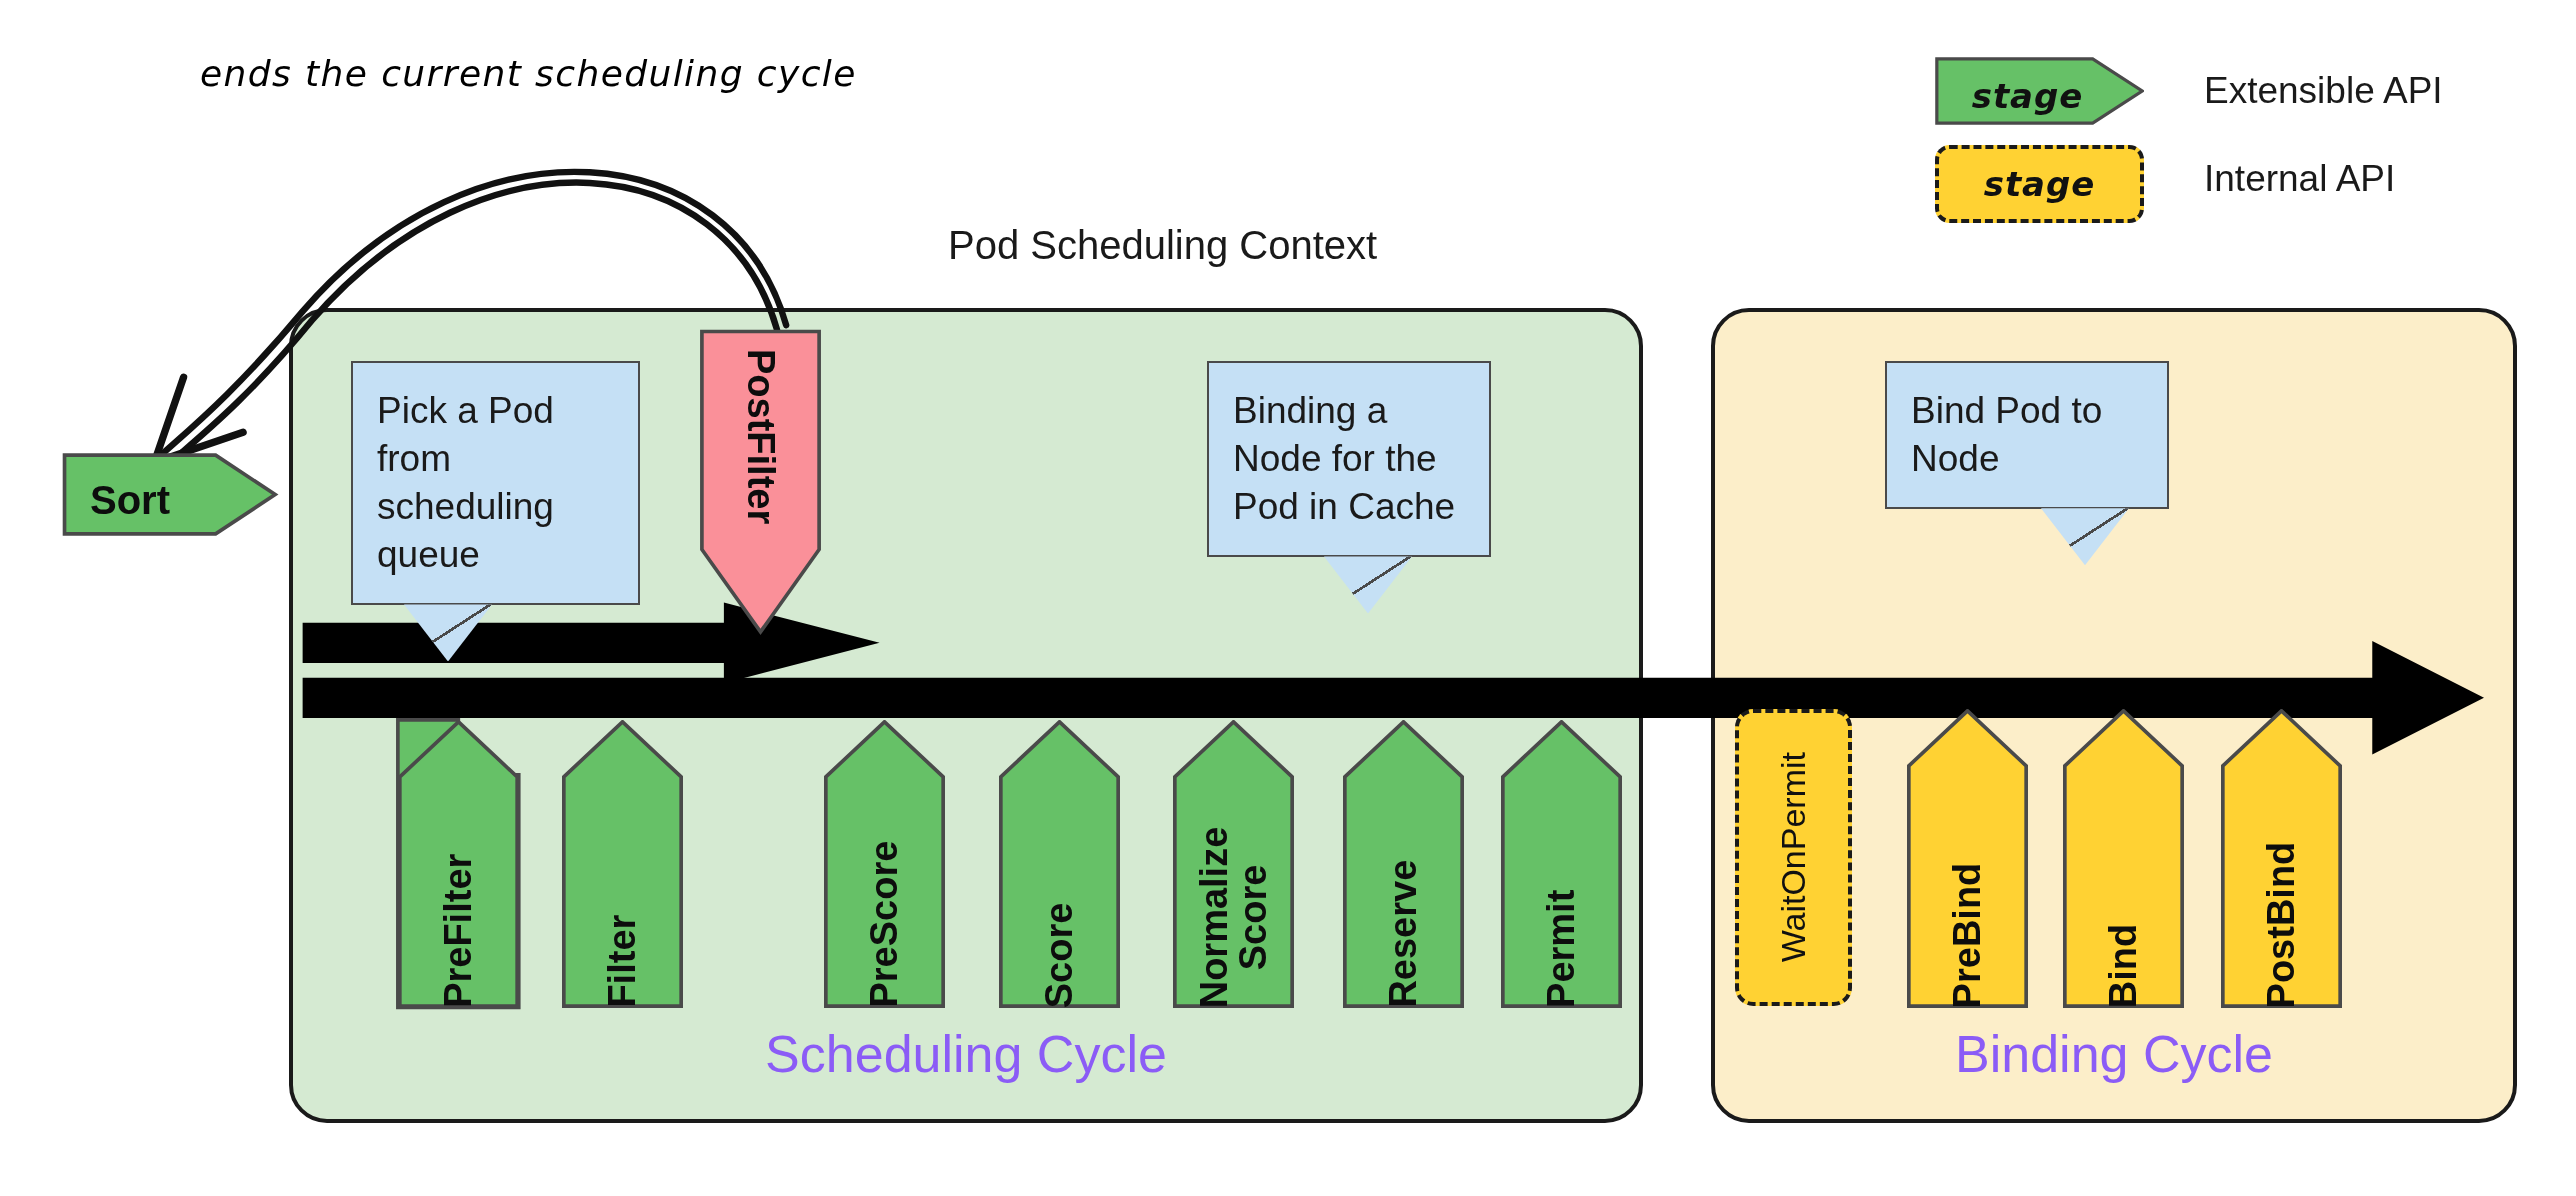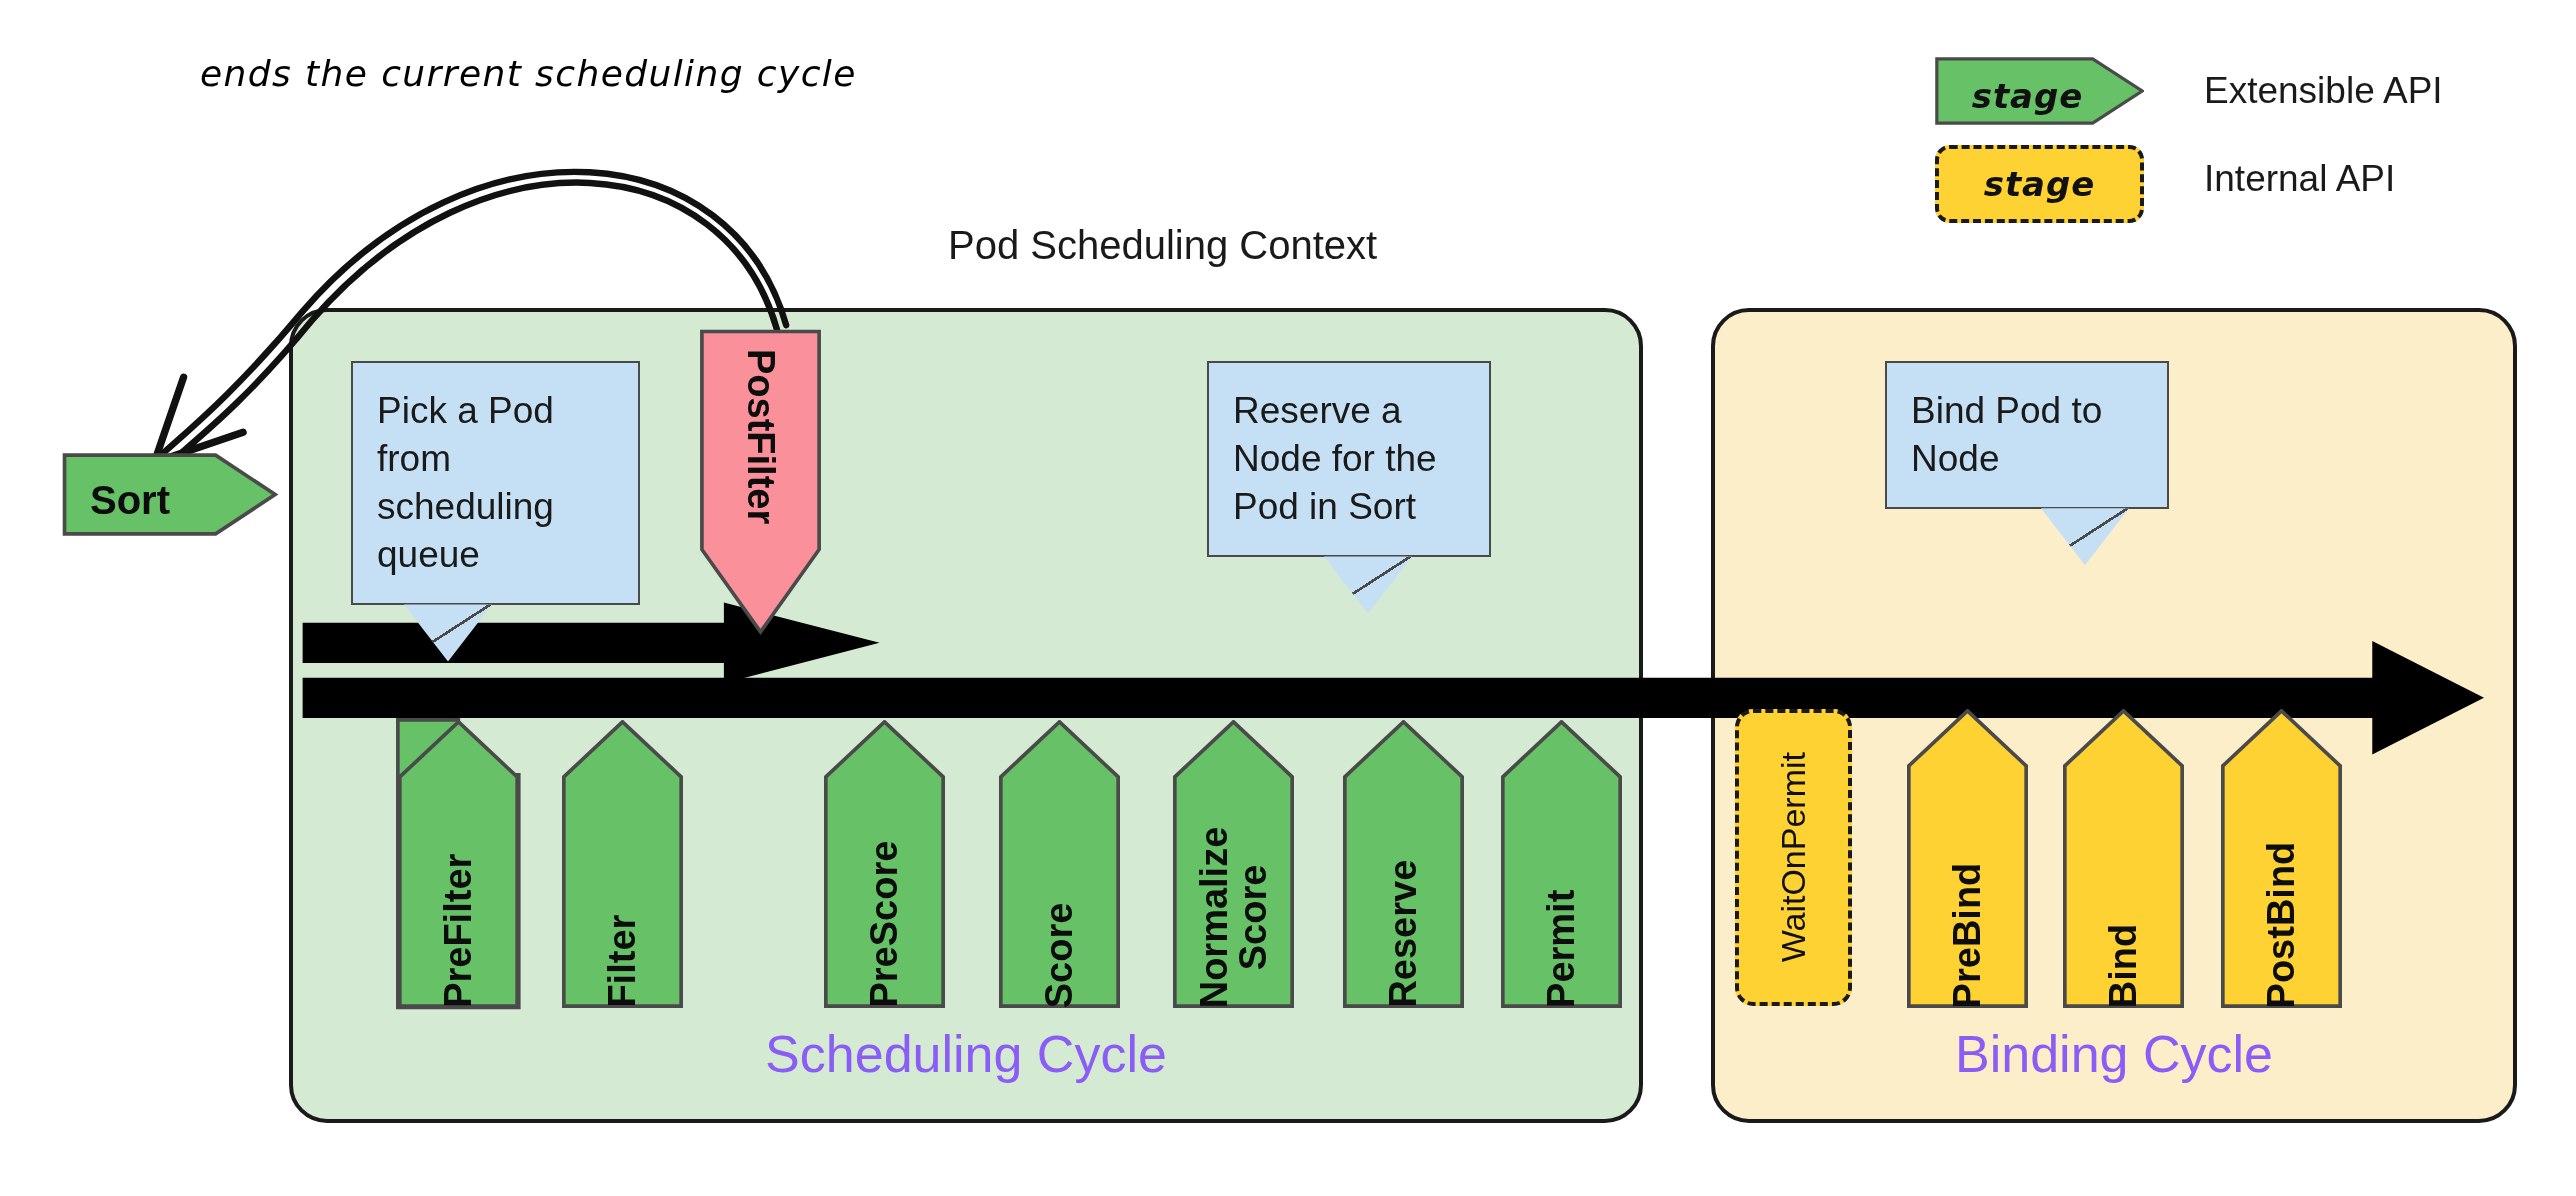--- a/index.html
+++ b/index.html
@@ -363,21 +363,21 @@
   <div id="postfilter">
     <div class="lbl">PostFilter</div>
   </div>
 
   <div class="callout" id="callout-pick">
     <div class="body">Pick a Pod from scheduling queue</div>
     <div class="tail"></div>
   </div>
 
   <div class="callout" id="callout-reserve">
-    <div class="body">Reserve a Node for the Pod in Sort</div>
+    <div class="body">Binding a Node for the Pod in Cache</div>
     <div class="tail"></div>
   </div>
 
   <div class="callout" id="callout-bind">
     <div class="body">Bind Pod to Node</div>
     <div class="tail"></div>
   </div>
 
   <div class="cycle-label" id="scheduling-cycle-label">Scheduling Cycle</div>
   <div class="cycle-label" id="binding-cycle-label">Binding Cycle</div>

